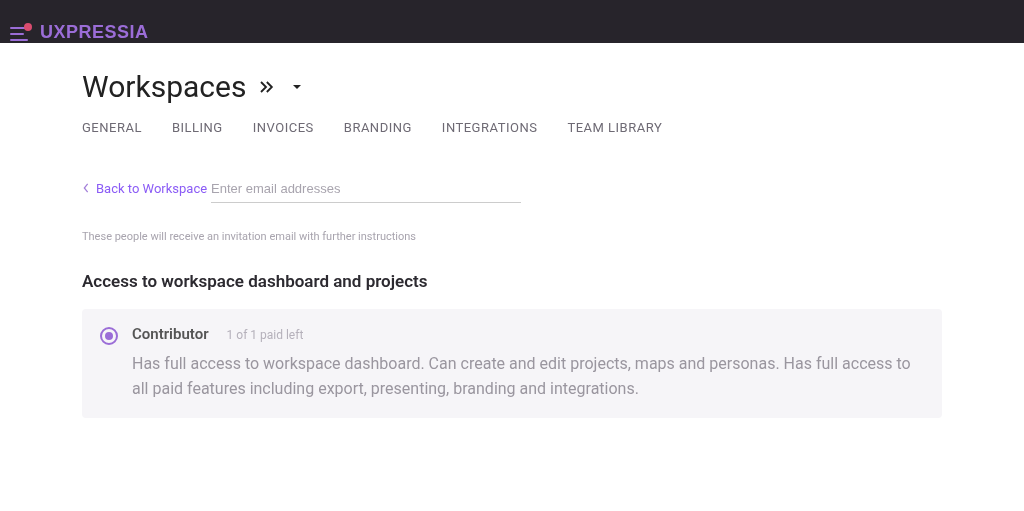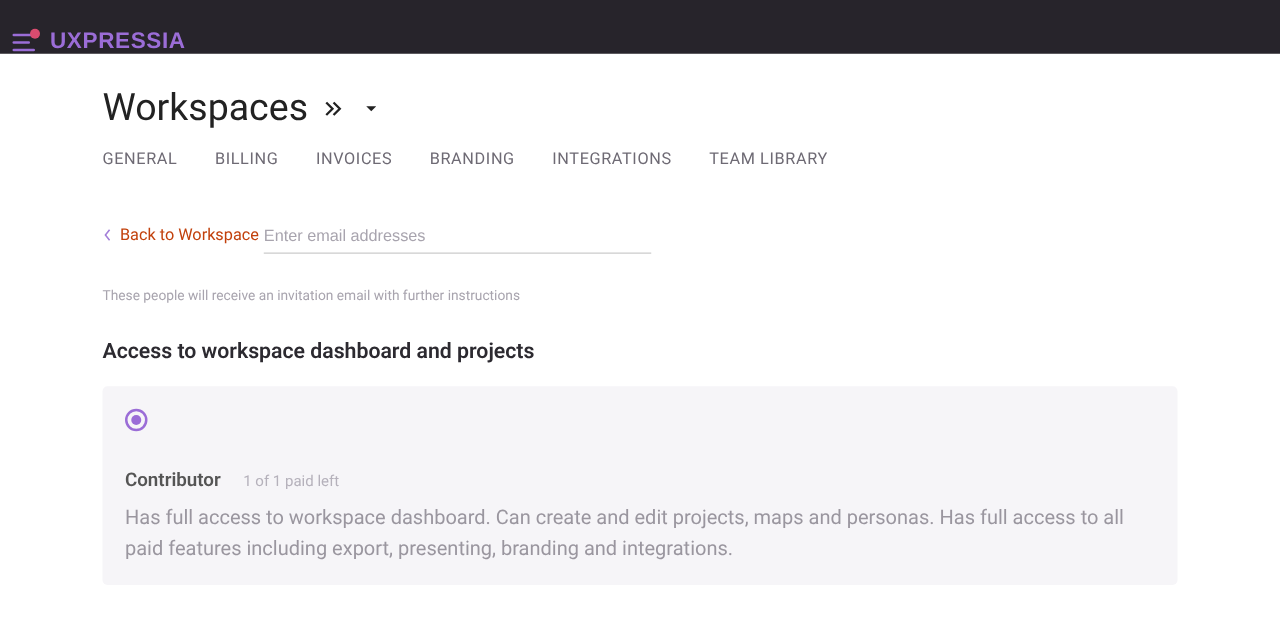--- a/index.html
+++ b/index.html
@@ -21,32 +21,32 @@
     .crumb-sep { margin: 0 10px; font-weight: 400; color: #222; display: inline-flex; align-items: center; }
     .crumb-sep svg { width: 20px; height: 20px; }
     .crumb-caret { margin-left: 6px; display: inline-flex; }
     .crumb-caret svg { width: 10px; height: 10px; }
     
     .create-btn { border: 1px solid #222; background: transparent; border-radius: 22px; padding: 10px 20px; font-size: 11px; letter-spacing: 0.5px; font-weight: 600; color: #333; cursor: pointer; white-space: nowrap; }
     
     .tabs { display: flex; gap: 30px; margin-top: 14px; margin-bottom: 40px; border-bottom: 0; }
     .tab { font-size: 13px; letter-spacing: 0.5px; color: #6e6a74; cursor: pointer; }
     
-    .back-link { color: #c2410c; font-size: 13px; display: inline-flex; align-items: center; gap: 6px; cursor: pointer; margin-bottom: 26px; text-align: center; }
+    .back-link { color: #8b5cf6; font-size: 13px; display: inline-flex; align-items: center; gap: 6px; cursor: pointer; margin-bottom: 26px; text-align: center; }
     .back-link svg { width: 8px; height: 10px; }
     
     .section-title { font-size: 20px; font-weight: 700; color: #222; margin-bottom: 26px; }
     
     .email-input { width: 310px; border: none; border-bottom: 1px solid #ccc; padding: 6px 0; font-size: 13px; color: #a8a4ae; background: transparent; outline: none; }
     .email-input::placeholder { color: #a8a4ae; }
     .hint { font-size: 11px; color: #a8a4ae; margin-top: 8px; margin-bottom: 28px; }
     
     .subsection-title { font-size: 17px; font-weight: 600; color: #2c2a30; margin-bottom: 18px; }
     
-    .role-card { padding: 16px 18px; border-radius: 4px; display: flex; gap: 30px; margin-bottom: 6px; flex-direction: column; }
+    .role-card { padding: 16px 18px; border-radius: 4px; display: flex; gap: 14px; margin-bottom: 6px; }
     .role-card.selected { background: #f6f5f8; }
     .radio-outer { width: 18px; height: 18px; border: 2px solid #9b6dd7; border-radius: 50%; flex-shrink: 0; margin-top: 2px; display: flex; align-items: center; justify-content: center; cursor: pointer; }
     .radio-inner { width: 8px; height: 8px; background: #9b6dd7; border-radius: 50%; }
     .role-body { flex: 1; }
     .role-head { display: flex; align-items: baseline; gap: 18px; margin-bottom: 8px; }
     .role-name { font-size: 15px; font-weight: 600; color: #555; }
     .role-meta { font-size: 12px; color: #b5b1bb; }
     .role-desc { font-size: 16px; color: #9a969f; line-height: 1.6; }
   </style>
 </head>

